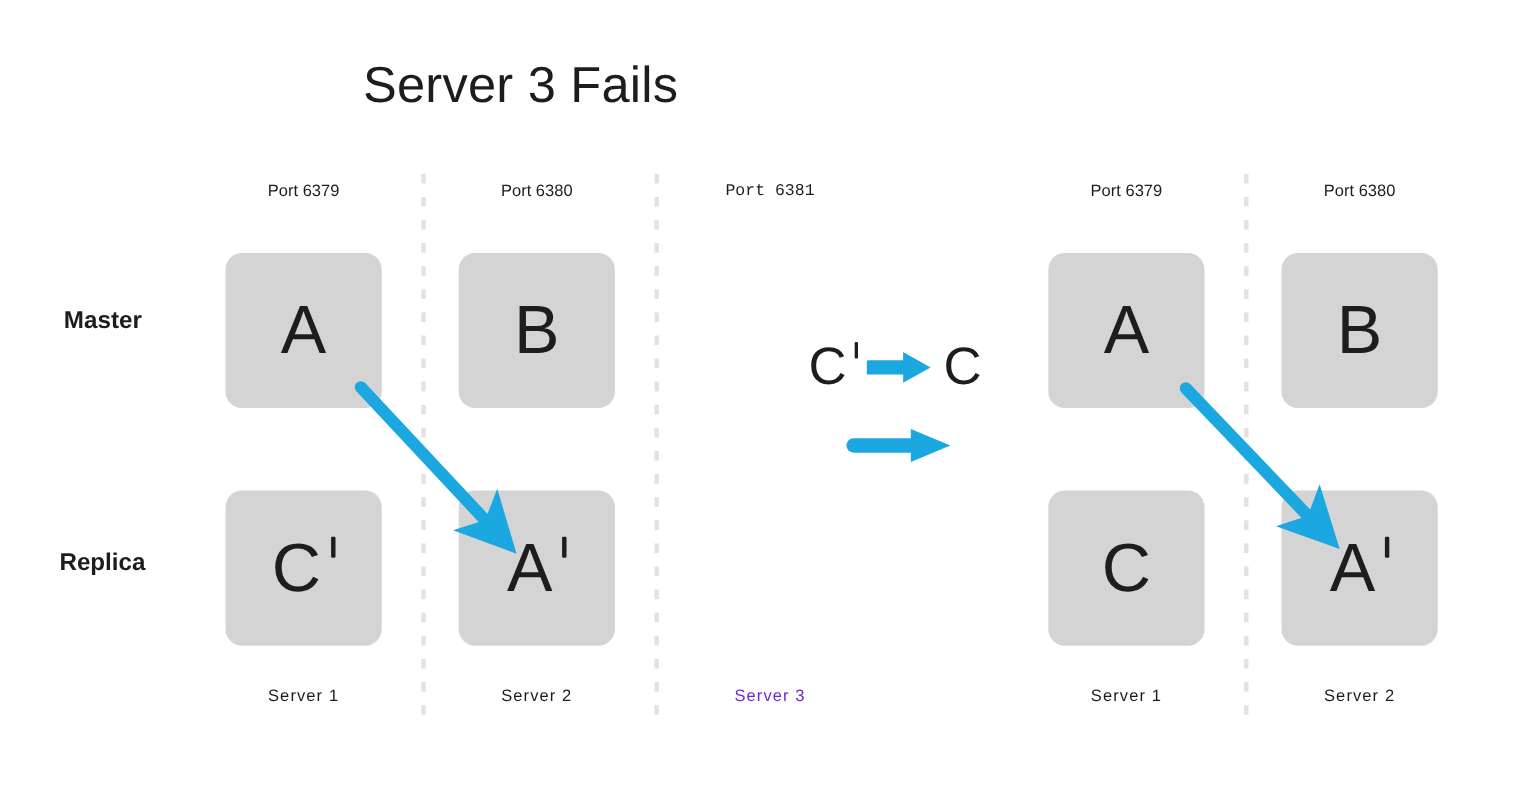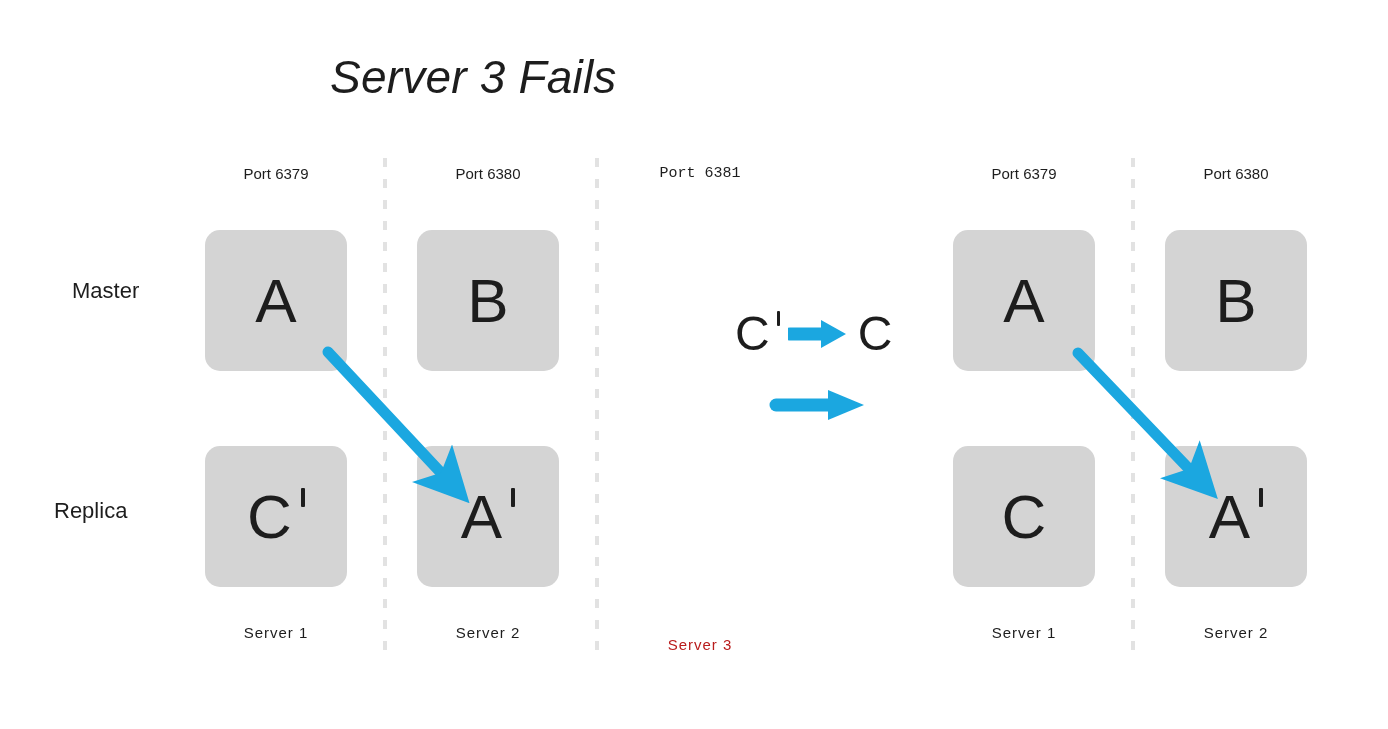--- a/index.html
+++ b/index.html
@@ -22,46 +22,45 @@
   
   .title {
     position: absolute;
     left: 330px;
     top: 50px;
     font-size: 46px;
     font-weight: 400;
     color: #1d1d1d;
     letter-spacing: 0.2px;
     white-space: nowrap;
-    font-style: italic;
   }
 
   
   .row-label {
     position: absolute;
     font-size: 22px;
     font-weight: 400;
     color: #1d1d1d;
     white-space: nowrap;
   }
-  .row-label.master  { left: 72px;  top: 278px; }
-  .row-label.replica { left: 54px;  top: 498px; }
+  .row-label.master  { left: 58px;  top: 278px; font-weight: bold; }
+  .row-label.replica { left: 54px;  top: 498px; font-weight: bold; }
 
   
   .col-head, .col-foot {
     position: absolute;
     width: 142px;
     text-align: center;
     font-size: 15px;
     color: #1d1d1d;
     white-space: nowrap;
   }
   .col-head { top: 165px; font-weight: 400; }
   .col-foot { top: 624px; font-weight: 400; letter-spacing: 1px; }
-  .col-foot.faded { color: #b91c1c; margin-top: 12px; }
+  .col-foot.faded { color: #6d28d9; }
 
   
   .node {
     position: absolute;
     width: 142px;
     height: 141px;
     background: #d4d4d4;
     border-radius: 15px;
     display: flex;
     align-items: center;

